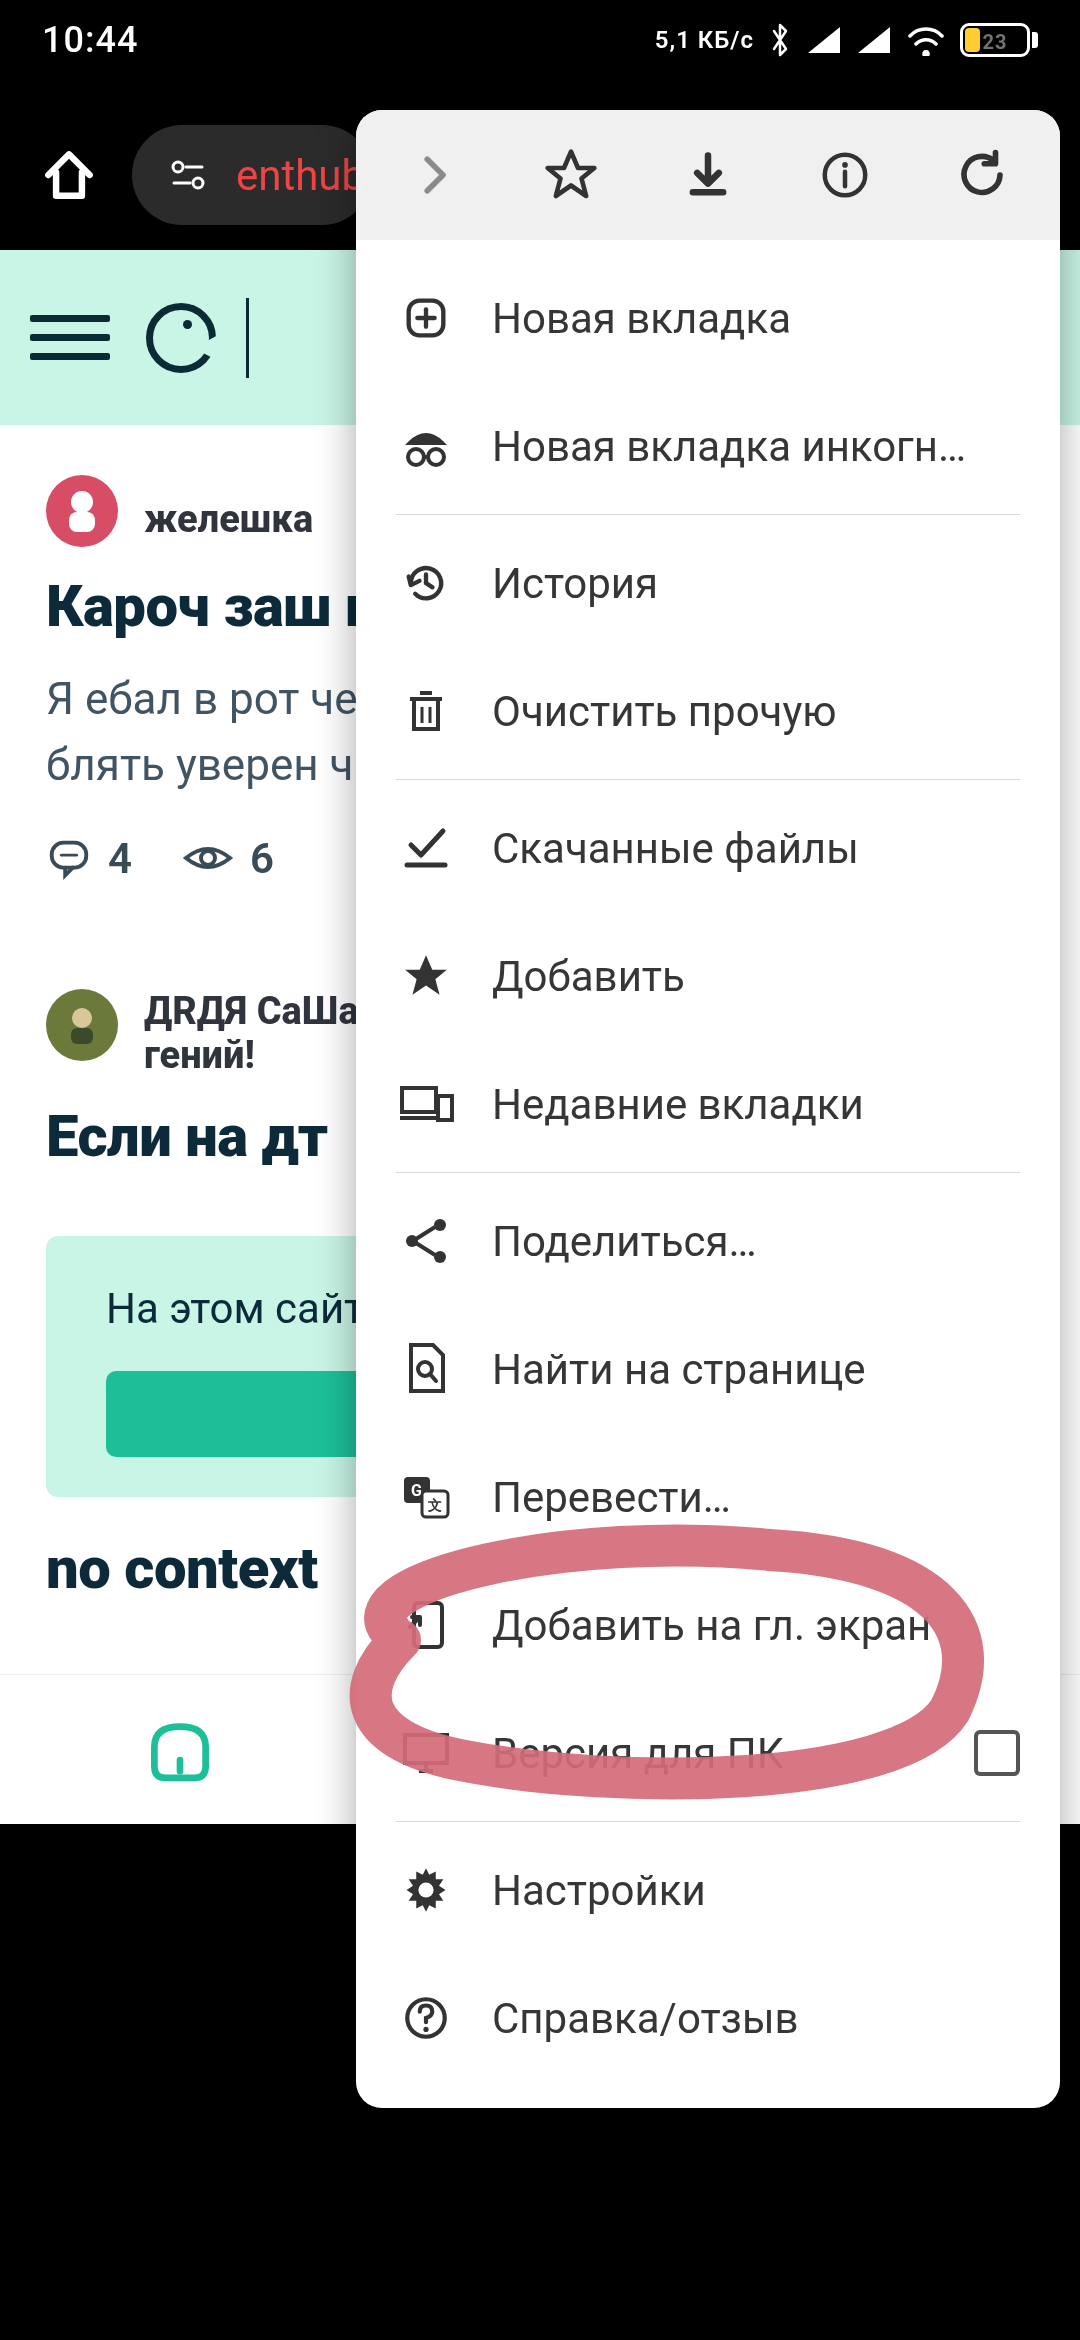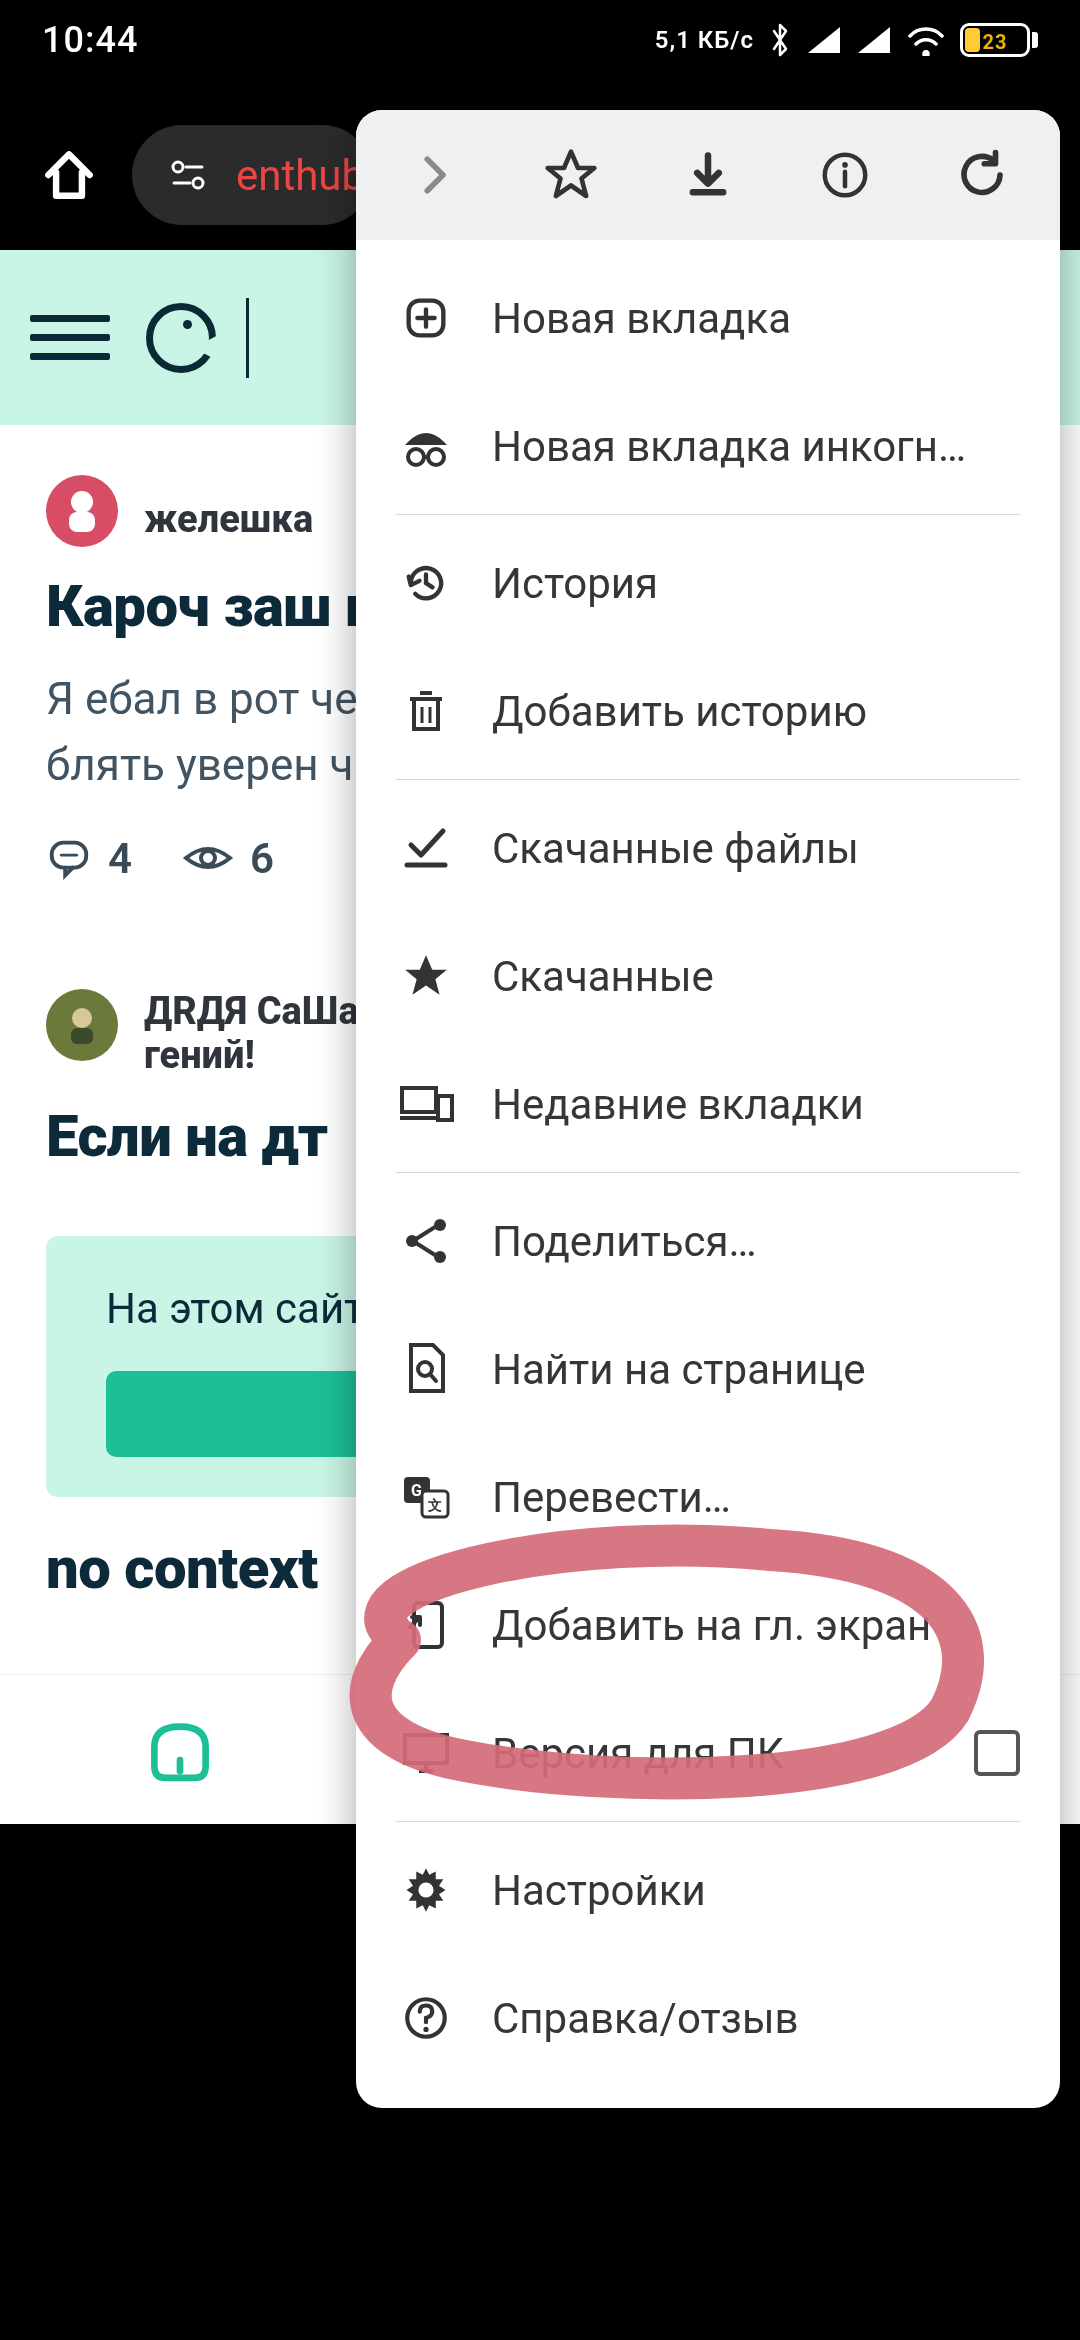--- a/index.html
+++ b/index.html
@@ -7,21 +7,21 @@
   .screen { position: relative; width: 1080px; height: 1824px; background: #000; }
 
   
   .statusbar { position: absolute; top: 0; left: 0; right: 0; height: 80px; color: #fff; display: flex; align-items: center; justify-content: space-between; padding: 0 42px; font-size: 36px; font-weight: 500; letter-spacing: 1px; }
   .statusbar .right { display: flex; align-items: center; gap: 14px; }
   .statusbar .net { font-size: 24px; font-weight: 600; }
   .sb-icon { display: inline-block; vertical-align: middle; }
   .battery { display: inline-flex; align-items: center; gap: 0; }
   .battery-body { width: 70px; height: 34px; border: 3px solid #fff; border-radius: 9px; position: relative; }
   .battery-fill { position: absolute; left: 2px; top: 2px; bottom: 2px; width: 23%; background: #ffcc33; border-radius: 4px; }
-  .battery-pct { position: absolute; left: 0; right: 0; text-align: center; font-size: 20px; font-weight: 700; top: 4px; color: #eab308; }
+  .battery-pct { position: absolute; left: 0; right: 0; text-align: center; font-size: 20px; font-weight: 700; top: 4px; color: #737373; }
   .battery-tip { width: 6px; height: 16px; background: #fff; border-radius: 0 3px 3px 0; margin-left: 2px; }
 
   
   .chrome { position: absolute; top: 110px; left: 0; right: 0; height: 130px; display: flex; align-items: center; padding: 0 30px; gap: 24px; }
   .home-btn { width: 78px; height: 78px; display: flex; align-items: center; justify-content: center; }
   .urlbar { flex: 0 0 auto; height: 100px; background: #2b2b2b; border-radius: 54px; display: flex; align-items: center; padding: 0 36px; gap: 28px; width: 240px; overflow: hidden; }
   .urlbar .site-icon { display: flex; flex-direction: column; align-items: center; }
   .urlbar .url { color: #ef4444; font-size: 42px; font-weight: 400; white-space: nowrap; }
 
   
@@ -289,39 +289,39 @@
       <div class="mitem">
         <span class="icon">
             <svg width="48" height="52" viewBox="0 0 48 52">
               <rect x="12" y="14" width="24" height="30" stroke="#333" stroke-width="4" fill="none"></rect>
               <line x1="8" y1="14" x2="40" y2="14" stroke="#333" stroke-width="4"></line>
               <line x1="18" y1="8" x2="30" y2="8" stroke="#333" stroke-width="4"></line>
               <line x1="20" y1="22" x2="20" y2="38" stroke="#333" stroke-width="3"></line>
               <line x1="28" y1="22" x2="28" y2="38" stroke="#333" stroke-width="3"></line>
             </svg>
           </span>
-        <span class="label">Добавить историю</span>
+        <span class="label">Очистить прочую</span>
       </div>
       <div class="msep"></div>
       <div class="mitem">
         <span class="icon">
             <svg width="50" height="46" viewBox="0 0 50 46">
               <path d="M10 20 L20 30 L42 6" stroke="#333" stroke-width="5" fill="none" stroke-linecap="round" stroke-linejoin="round"></path>
               <line x1="6" y1="40" x2="44" y2="40" stroke="#333" stroke-width="5" stroke-linecap="round"></line>
             </svg>
           </span>
         <span class="label">Скачанные файлы</span>
       </div>
       <div class="mitem">
         <span class="icon">
             <svg width="50" height="50" viewBox="0 0 48 48">
               <path d="M24 4 L30 18 L44 18 L33 27 L37 42 L24 33 L11 42 L15 27 L4 18 L18 18 Z" fill="#333"></path>
             </svg>
           </span>
-        <span class="label">Скачанные</span>
+        <span class="label">Добавить</span>
       </div>
       <div class="mitem">
         <span class="icon">
             <svg width="56" height="44" viewBox="0 0 56 44">
               <rect x="4" y="6" width="34" height="24" stroke="#333" stroke-width="4" fill="none"></rect>
               <line x1="2" y1="36" x2="40" y2="36" stroke="#333" stroke-width="4"></line>
               <rect x="40" y="14" width="14" height="24" stroke="#333" stroke-width="4" fill="none"></rect>
             </svg>
           </span>
         <span class="label">Недавние вкладки</span>

